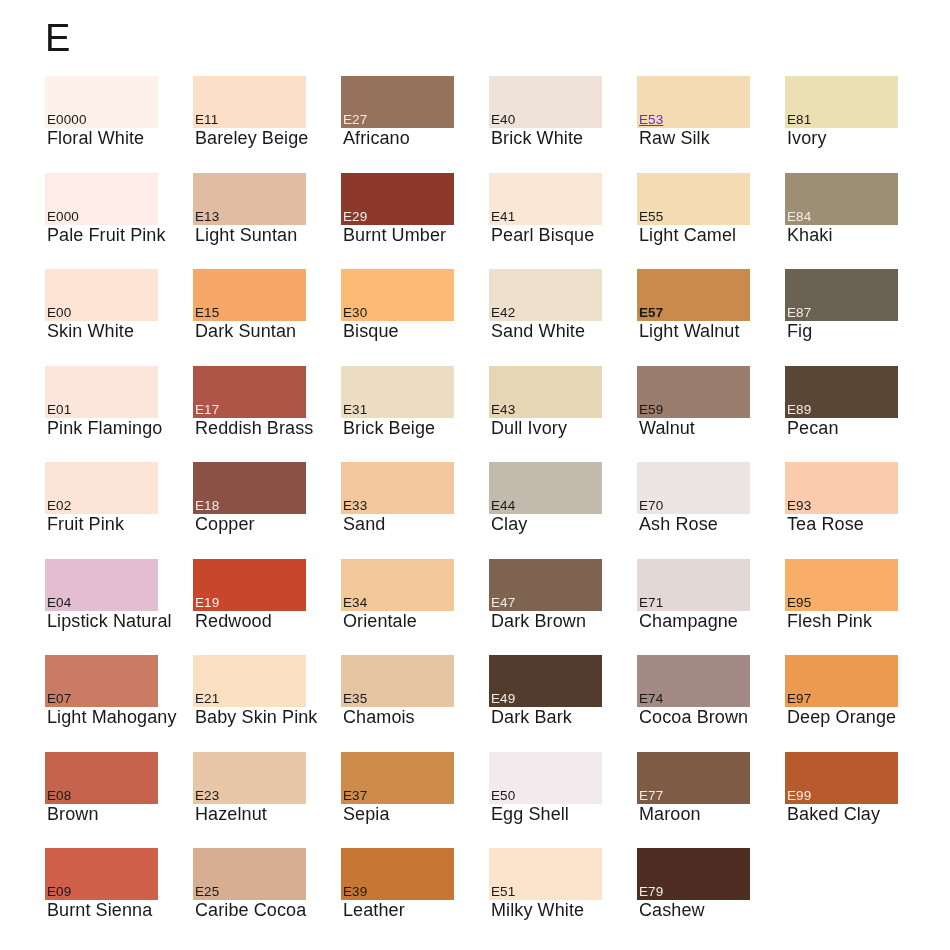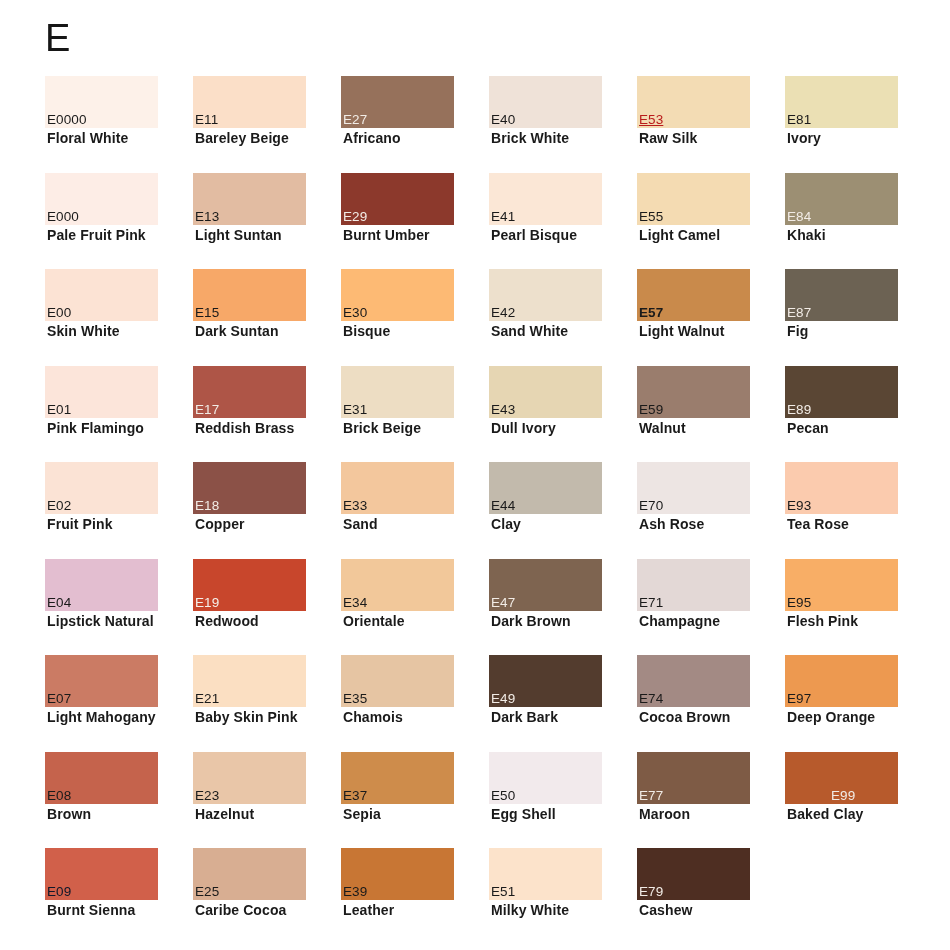--- a/index.html
+++ b/index.html
@@ -60,26 +60,25 @@
     bottom: 1px;
     font-size: 13.5px;
     line-height: 15px;
     white-space: nowrap;
     letter-spacing: 0.1px;
   }
   .swatch-name {
     position: absolute;
     left: 2px;
     top: 53px;
-    font-size: 14px;
+    font-size: 18px;
     line-height: 18px;
     white-space: nowrap;
     letter-spacing: 0.1px;
     color: #1a1a1a;
-    font-weight: bold;
   }
 </style>
 </head>
 <body>
 
 <div id="page">
 
   <div id="family-title">E</div>
 
   <div id="swatch-grid">
@@ -102,21 +101,21 @@
         <div class="swatch-name">Africano</div>
       </div>
       <div class="swatch-cell">
         <div class="swatch-chip" style="background: rgb(239, 226, 216);">
           <div class="swatch-code" style="color: rgb(26, 26, 26);">E40</div>
         </div>
         <div class="swatch-name">Brick White</div>
       </div>
       <div class="swatch-cell">
         <div class="swatch-chip" style="background: rgb(243, 220, 180);">
-          <div class="swatch-code" style="color: #b91c1c; text-decoration: underline;">E53</div>
+          <div class="swatch-code" style="color: #6d28d9; text-decoration: underline;">E53</div>
         </div>
         <div class="swatch-name">Raw Silk</div>
       </div>
       <div class="swatch-cell">
         <div class="swatch-chip" style="background: rgb(235, 224, 180);">
           <div class="swatch-code" style="color: rgb(26, 26, 26);">E81</div>
         </div>
         <div class="swatch-name">Ivory</div>
       </div>
       <div class="swatch-cell">
@@ -360,21 +359,21 @@
         <div class="swatch-name">Egg Shell</div>
       </div>
       <div class="swatch-cell">
         <div class="swatch-chip" style="background: rgb(126, 91, 69);">
           <div class="swatch-code" style="color: rgb(242, 236, 230);">E77</div>
         </div>
         <div class="swatch-name">Maroon</div>
       </div>
       <div class="swatch-cell">
         <div class="swatch-chip" style="background: rgb(183, 90, 44);">
-          <div class="swatch-code" style="color: rgb(242, 236, 230); margin-left: 44px;">E99</div>
+          <div class="swatch-code" style="color: rgb(242, 236, 230);">E99</div>
         </div>
         <div class="swatch-name">Baked Clay</div>
       </div>
       <div class="swatch-cell">
         <div class="swatch-chip" style="background: rgb(209, 96, 74);">
           <div class="swatch-code" style="color: #0f172a; margin-top: 20px;">E09</div>
         </div>
         <div class="swatch-name">Burnt Sienna</div>
       </div>
       <div class="swatch-cell">

